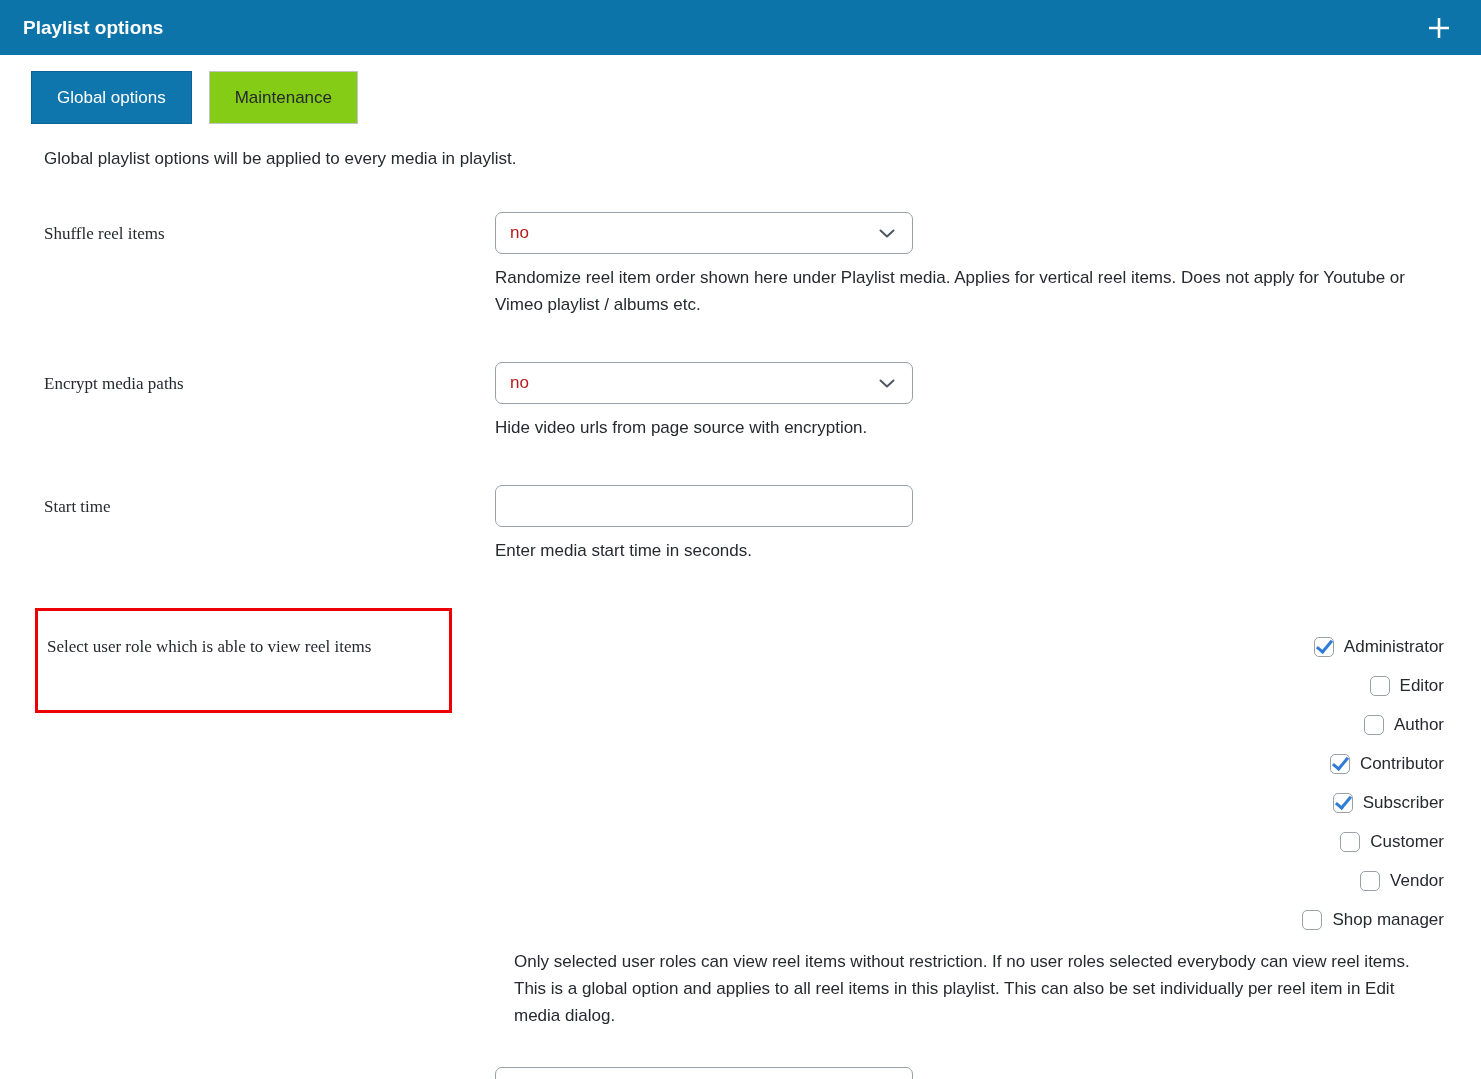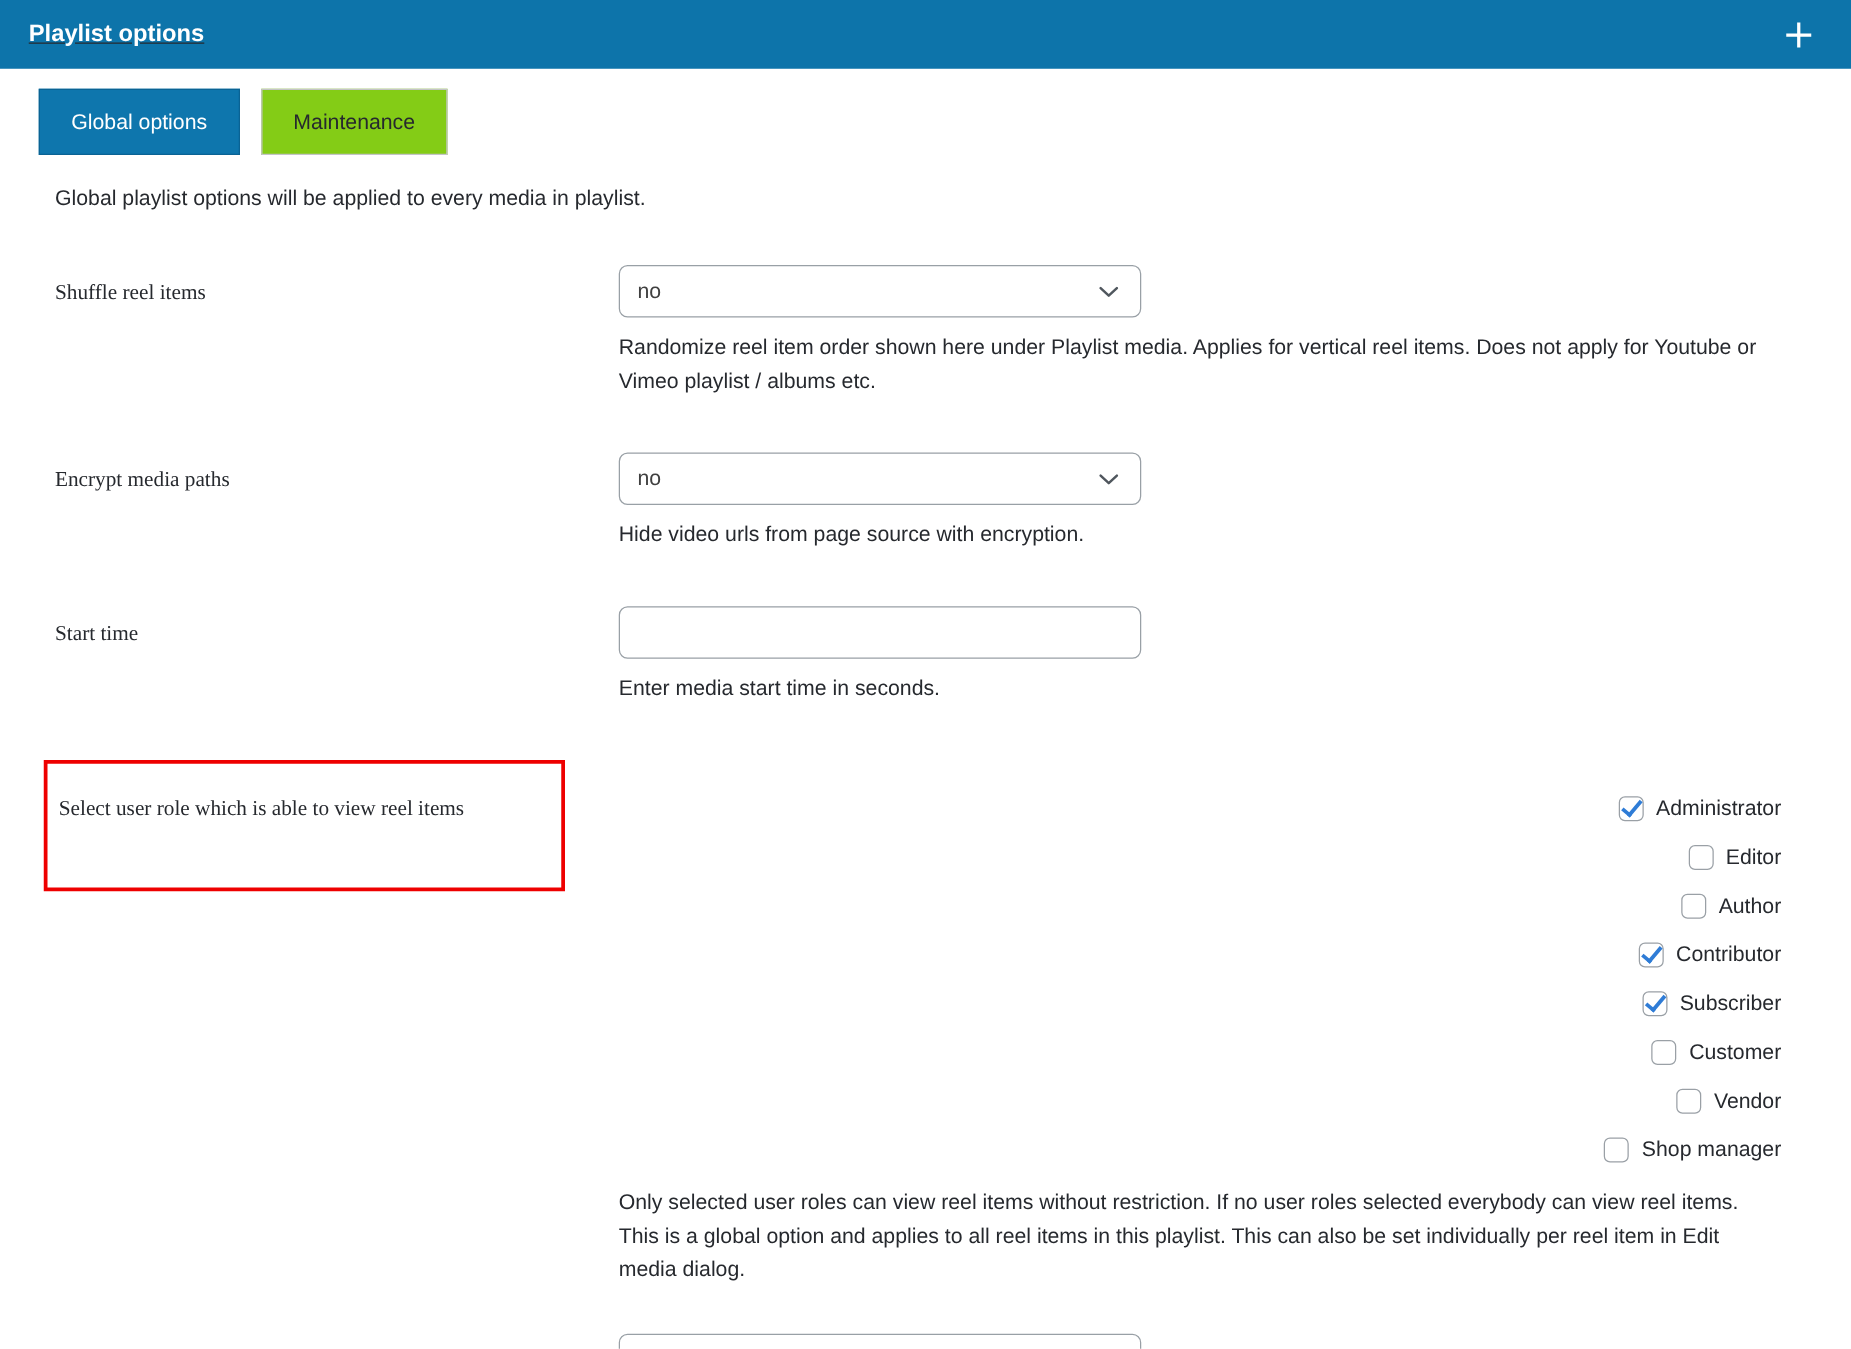--- a/index.html
+++ b/index.html
@@ -9,21 +9,20 @@
     background: #ffffff;
     font-family: "Liberation Sans", "DejaVu Sans", sans-serif;
     font-size: 17px; color: #26292e;
   }
 
   
   .topbar {
     height: 55px; background: #0d74aa;
     display: flex; align-items: center;
     padding: 0 28px 0 23px;
-    text-decoration: underline;
   }
   .topbar-title { color: #ffffff; font-size: 19px; font-weight: bold; }
   .topbar-add { margin-left: auto; width: 28px; height: 28px; display: flex;
     align-items: center; justify-content: center; cursor: pointer; }
 
   
   .tabs { display: flex; gap: 17px; margin: 16px 0 0 31px; }
   .tab {
     height: 53px; padding: 0 25px; display: flex; align-items: center;
     font-size: 17px; cursor: pointer; background: #84cc16;
@@ -37,21 +36,21 @@
 
   
   .form { margin: 43px 0 0 44px; }
   .row { display: flex; align-items: flex-start; }
   .label-col { width: 451px; flex: 0 0 451px; padding-top: 9px; line-height: 26px; font-family: Liberation Serif, serif; }
   .control-col { width: 930px; }
 
   .select, .text-input {
     width: 418px; height: 42px; border: 1px solid #99a0a6; border-radius: 7px;
     background: #ffffff; display: flex; align-items: center;
-    padding: 0 14px; font-size: 17px; color: #404040;
+    padding: 0 14px; font-size: 17px; color: #b91c1c;
   }
   .select { justify-content: space-between; cursor: pointer; }
   .select .chev { flex: 0 0 auto; margin-right: 3px; }
   .text-input { outline: none; font-family: "Liberation Sans", sans-serif; }
 
   .help { margin: 10px 0 0 0; line-height: 27px; max-width: 930px; }
 
   .mb-row { margin-bottom: 44px; }
 
   
@@ -67,21 +66,21 @@
     width: 20px; height: 20px; border: 1.5px solid #9aa0a6; border-radius: 5px;
     background: #ffffff; margin-right: 10px; position: relative; flex: 0 0 20px;
   }
   .checkbox.checked::after {
     content: ""; position: absolute; left: 5px; top: -1px;
     width: 6px; height: 13px;
     border-right: 3px solid #2f7cd6; border-bottom: 3px solid #2f7cd6;
     transform: rotate(40deg);
   }
   .roles-help { margin: 15px 0 0 0; }
-  .row-roles { margin-bottom: 38px; }
+  .row-roles { margin-bottom: 38px; gap: 19px; }
 </style>
 </head>
 <body>
 
 <div class="topbar">
   <span class="topbar-title">Playlist options</span>
   <span class="topbar-add">
     <svg width="26" height="26" viewBox="0 0 26 26">
         <path d="M13 3v20M3 13h20" stroke="#ffffff" stroke-width="2.6" fill="none"></path>
       </svg>

